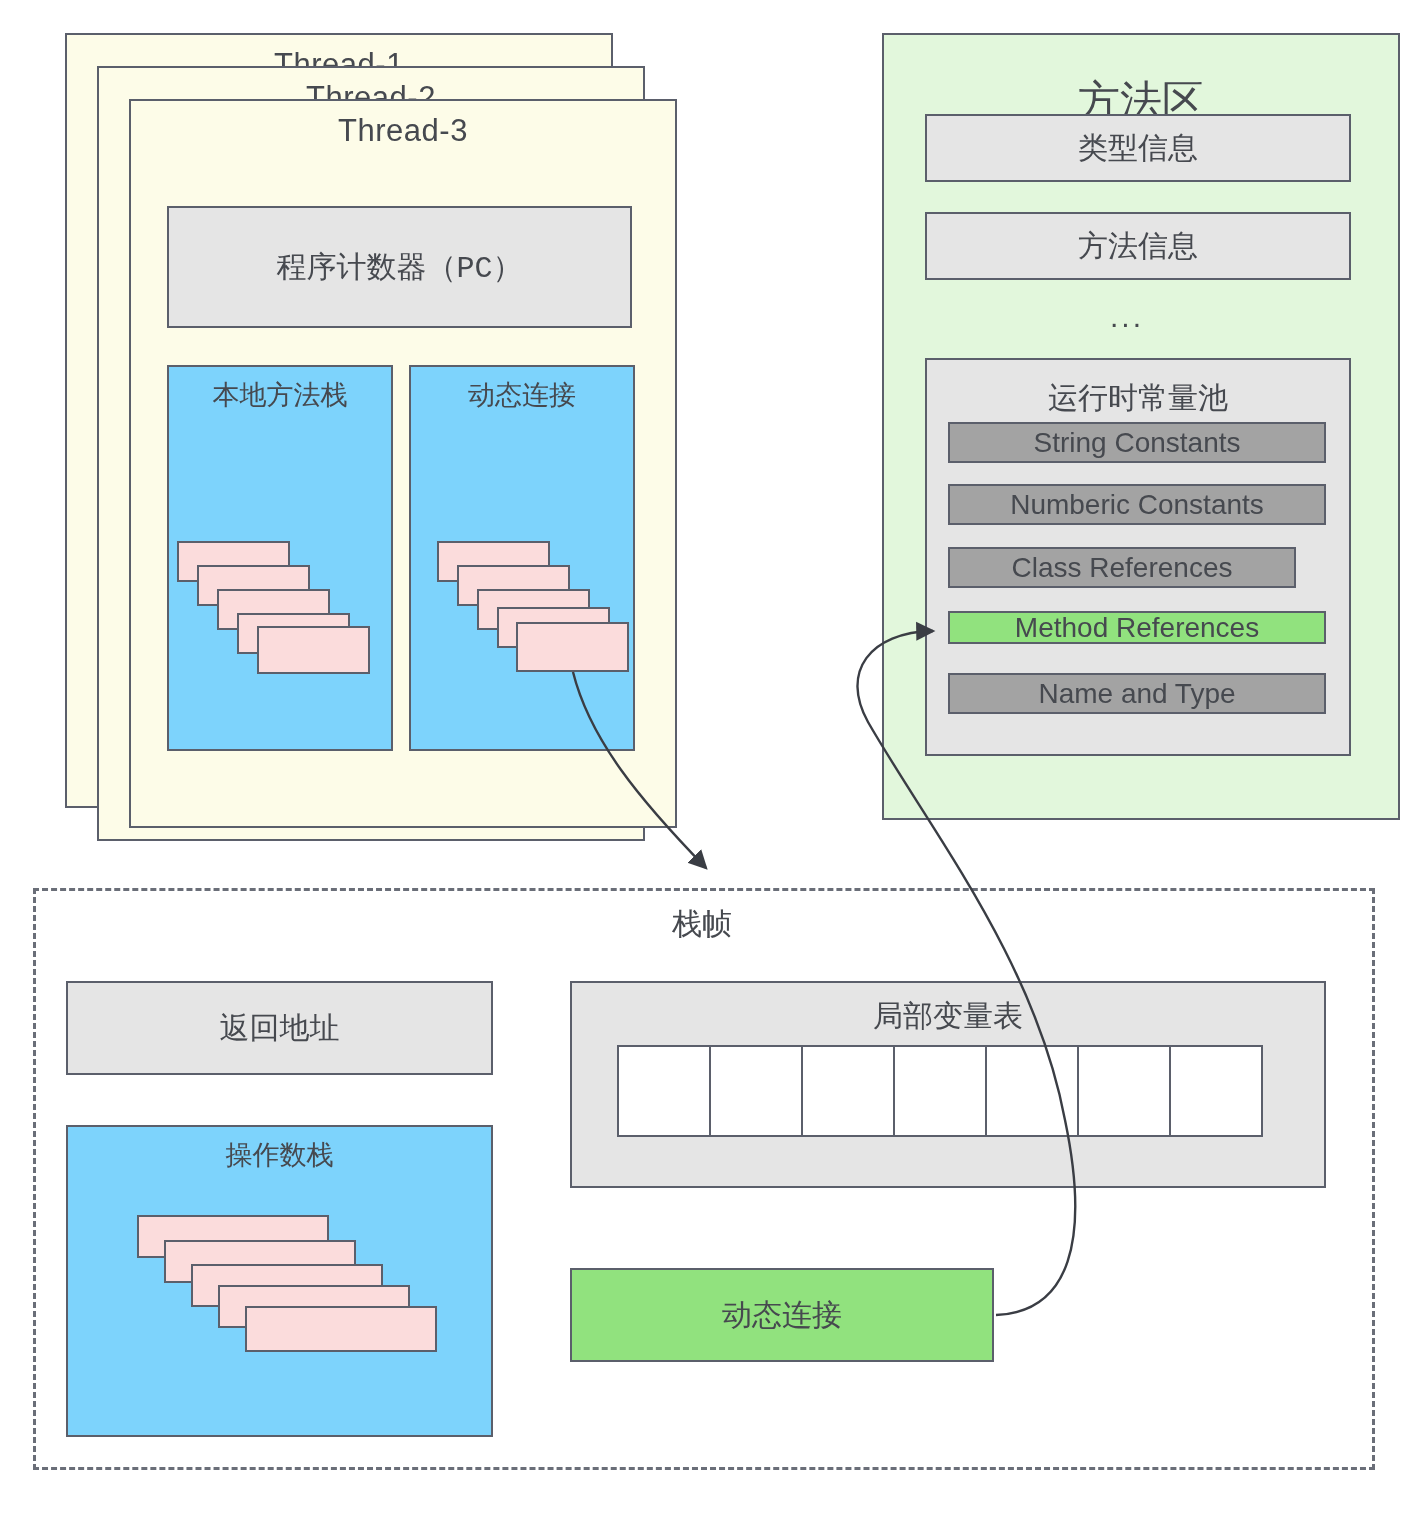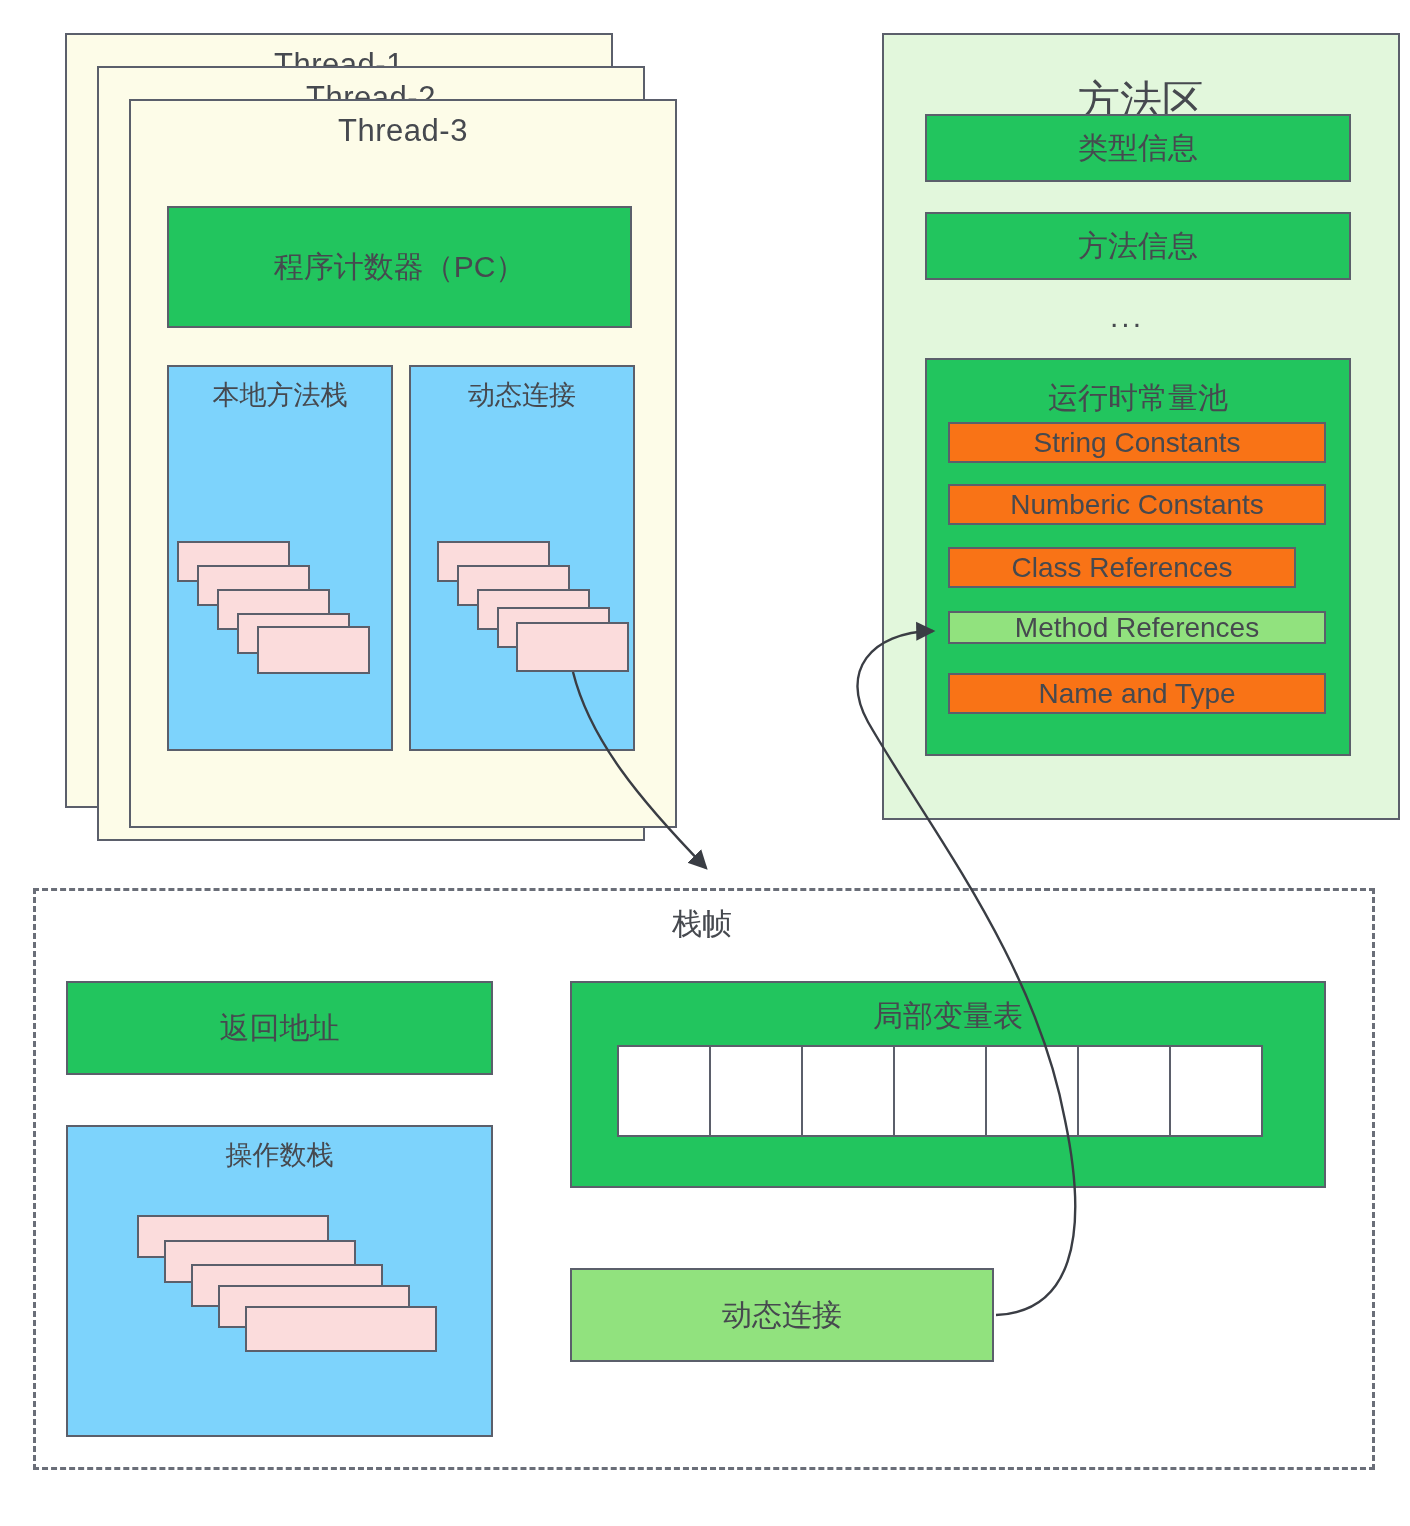--- a/index.html
+++ b/index.html
@@ -30,24 +30,24 @@
     justify-content: center;
   }
   .thread-label {
     font-size: 31px;
     color: #46494f;
     margin-top: 12px;
     letter-spacing: .5px;
     white-space: nowrap;
   }
 
-  .pink   { background: #22c55e; }
+  .pink   { background: #e5e5e5; font-family: Liberation Mono, monospace; }
   .blue   { background: #7dd3fc; }
   .green  { background: #e2f7dc; }
-  .white  { background: #f97316; }
+  .white  { background: #a3a3a3; }
   .redfill{ background: #f9403f; }
   .brightgreen { background: #91e27e; }
 
   .cn-title { font-size: 30px; }
   .en-item  { font-size: 28px; }
 
   
   .ma-title {
     position:absolute;
     font-size: 42px;

